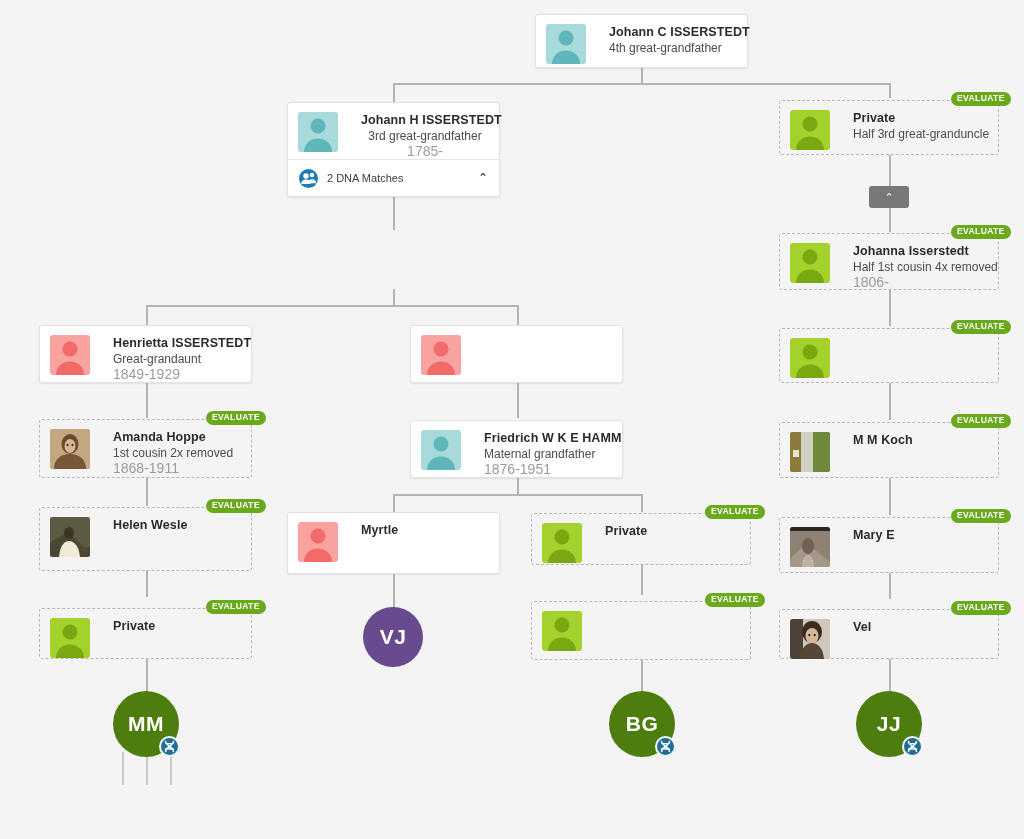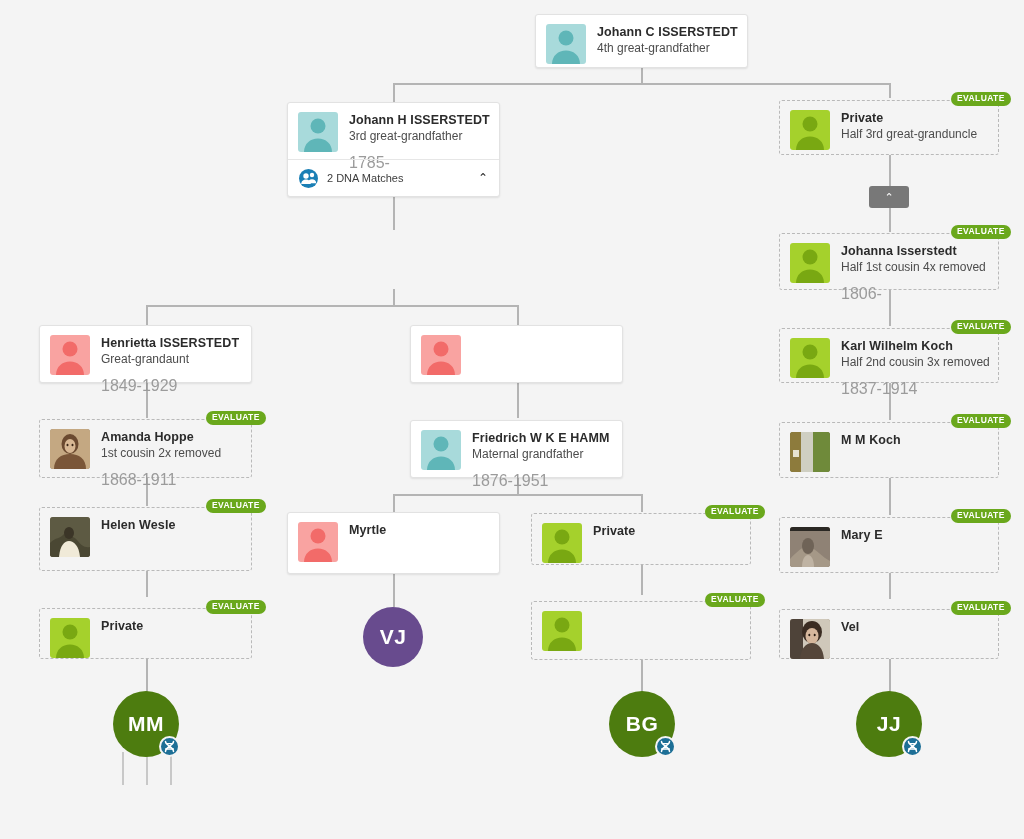--- a/index.html
+++ b/index.html
@@ -31,20 +31,21 @@
     background:transparent;
     border:1px dashed #b9b9b9;
     box-shadow:none;
   }
   .cardbody{
     display:flex;
     align-items:flex-start;
     padding:9px 10px;
     box-sizing:border-box;
     height:100%;
+    gap:12px;
   }
   .avatar{
     width:40px;height:40px;
     border-radius:3px;
     flex:0 0 40px;
     margin-right:11px;
     position:relative;
     overflow:hidden;
   }
   .avatar.teal{background:#a8dadb;}
@@ -56,21 +57,21 @@
 
   .txt{min-width:0;padding-top:1px;}
   .nm{
     font-size:12.5px;font-weight:bold;color:#2b2b2b;
     line-height:15px;letter-spacing:.1px;white-space:nowrap;
   }
   .rel{
     font-size:12px;color:#4c4c4c;line-height:16px;white-space:nowrap;
   }
   .yrs{
-    font-size:16px;color:#9b9b9b;line-height:14px;white-space:nowrap;margin-top:12px;
+    font-size:14px;color:#9b9b9b;line-height:14px;white-space:nowrap;
   }
   .rel.faded{color:#eaeaea;}
   .yrs.faded{color:#efefef;}
 
   
   .dnarow{
     position:absolute;left:0;right:0;bottom:0;height:37px;
     border-top:1px solid #e6e6e6;
     display:flex;align-items:center;padding:0 11px;
     box-sizing:border-box;
@@ -196,21 +197,21 @@
           </svg>
       </div>
       <div class="txt">
         <div class="nm">Johann C ISSERSTEDT</div>
         <div class="rel">4th great-grandfather</div>
       </div>
     </div>
   </div>
 
   <div class="card" style="left:287px;top:102px;width:213px;height:95px;">
-    <div class="cardbody" style="height:58px;">
+    <div class="cardbody" style="height:58px;text-align:center;">
       <div class="avatar teal">
         <svg viewBox="0 0 40 40">
             <circle cx="20" cy="14" r="7.5" fill="#5fb6b8"></circle>
             <path d="M6 40c0-8.2 6.3-13.5 14-13.5S34 31.8 34 40z" fill="#5fb6b8"></path>
           </svg>
       </div>
       <div class="txt">
         <div class="nm">Johann H ISSERSTEDT</div>
         <div class="rel">3rd great-grandfather</div>
         <div class="yrs">1785-</div>
@@ -411,25 +412,20 @@
   </div>
 
   <div class="evalpill" style="left:951px;top:320px;">EVALUATE</div>
   <div class="card dashed" style="left:779px;top:328px;width:220px;height:55px;">
     <div class="cardbody">
       <div class="avatar green">
         <svg viewBox="0 0 40 40">
             <circle cx="20" cy="14" r="7.5" fill="#79a812"></circle>
             <path d="M6 40c0-8.2 6.3-13.5 14-13.5S34 31.8 34 40z" fill="#79a812"></path>
           </svg>
-      </div>
-      <div class="txt">
-        <div class="nm">Karl Wilhelm Koch</div>
-        <div class="rel">Half 2nd cousin 3x removed</div>
-        <div class="yrs">1837-1914</div>
       </div>
     </div>
   </div>
 
   <div class="evalpill" style="left:951px;top:414px;">EVALUATE</div>
   <div class="card dashed" style="left:779px;top:422px;width:220px;height:56px;">
     <div class="cardbody">
       <div class="avatar photo">
         <svg class="ph" viewBox="0 0 40 40">
           <rect width="40" height="40" fill="#7c7d4a"></rect>

